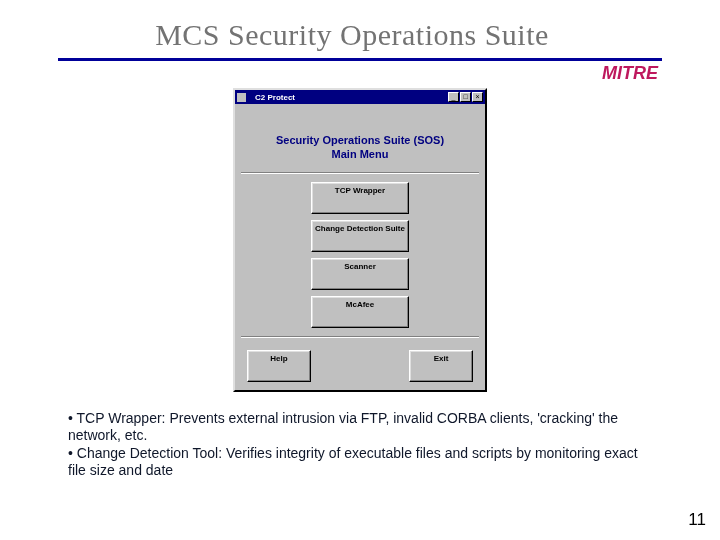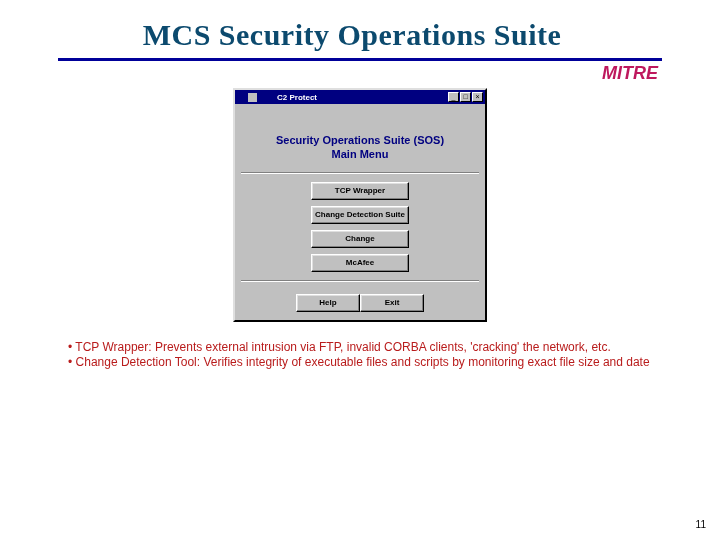--- a/index.html
+++ b/index.html
@@ -5,22 +5,22 @@
   * { box-sizing: border-box; margin: 0; padding: 0; }
   body {
     width: 720px;
     height: 540px;
     background: #fff;
     font-family: "Times New Roman", Times, serif;
     position: relative;
   }
   .slide-title {
     font-size: 30px;
-    font-weight: bold;
-    color: #0c4a6e;
+    font-weight: normal;
+    color: #737373;
     text-align: center;
     padding: 18px 16px 6px 0;
     letter-spacing: 0.5px;
   }
   .hr-line {
     height: 3px;
     background: #000099;
     margin: 0 58px 0 58px;
   }
   .mitre {
@@ -50,22 +50,21 @@
     color: #fff;
     display: flex;
     align-items: center;
     justify-content: space-between;
     padding: 1px 2px;
     font-size: 8px;
     height: 14px;
   }
   .titlebar-left {
     display: flex;
-    gap: 20px;
-    margin-left: 11px;
+    gap: 9px;
   }
   .app-icon {
     width: 9px;
     height: 9px;
     background: #c0c0c0;
     display: inline-block;
   }
   .titlebar-text { font-weight: bold; }
   .titlebar-btns { display: flex; gap: 0; }
   .tbtn {
@@ -102,55 +101,55 @@
   }
   .btn-col {
     display: flex;
     flex-direction: column;
     align-items: center;
     gap: 6px;
     padding: 2px 0 6px 0;
   }
   .btn95 {
     width: 98px;
-    height: 18px;
+    height: 32px;
     background: #c0c0c0;
     border: 1px solid #000;
     border-top-color: #fff;
     border-left-color: #fff;
     box-shadow: inset -1px -1px 0 #808080, inset 1px 1px 0 #dfdfdf;
     font-size: 8px;
     text-align: center;
     line-height: 16px;
     font-weight: bold;
     color: #000;
     cursor: pointer;
     font-family: "MS Sans Serif", Tahoma, Arial, sans-serif;
   }
   .bottom-row {
     display: flex;
-    justify-content: center;
+    justify-content: space-between;
     padding: 6px 8px 0 8px;
   }
   .bottom-row .btn95 { width: 64px; }
   
   .bullets {
     font-family: Arial, Helvetica, sans-serif;
-    font-size: 12px;
-    color: #b91c1c;
+    font-size: 14px;
+    color: #0f172a;
     padding: 18px 64px 0 68px;
     line-height: 1.25;
   }
   .bullets p { margin: 0; }
   .page-num {
     position: absolute;
     bottom: 10px;
     right: 14px;
     font-family: Arial, sans-serif;
-    font-size: 10px;
+    font-size: 17px;
     color: #000;
   }
 </style>
 </head>
 <body>
 
 <div class="slide-title">MCS Security Operations Suite</div>
 <div class="hr-line"></div>
 <div class="mitre">MITRE</div>
 
@@ -169,21 +168,21 @@
     </div>
     <div class="win-body">
       <div class="menu-header">
         <div>Security Operations Suite (SOS)</div>
         <div>Main Menu</div>
       </div>
       <div class="hr-inset"></div>
       <div class="btn-col">
         <div class="btn95">TCP Wrapper</div>
         <div class="btn95">Change Detection Suite</div>
-        <div class="btn95">Change</div>
+        <div class="btn95">Scanner</div>
         <div class="btn95">McAfee</div>
       </div>
       <div class="hr-inset"></div>
       <div class="bottom-row">
         <div class="btn95">Help</div>
         <div class="btn95">Exit</div>
       </div>
     </div>
   </div>
 </div>

